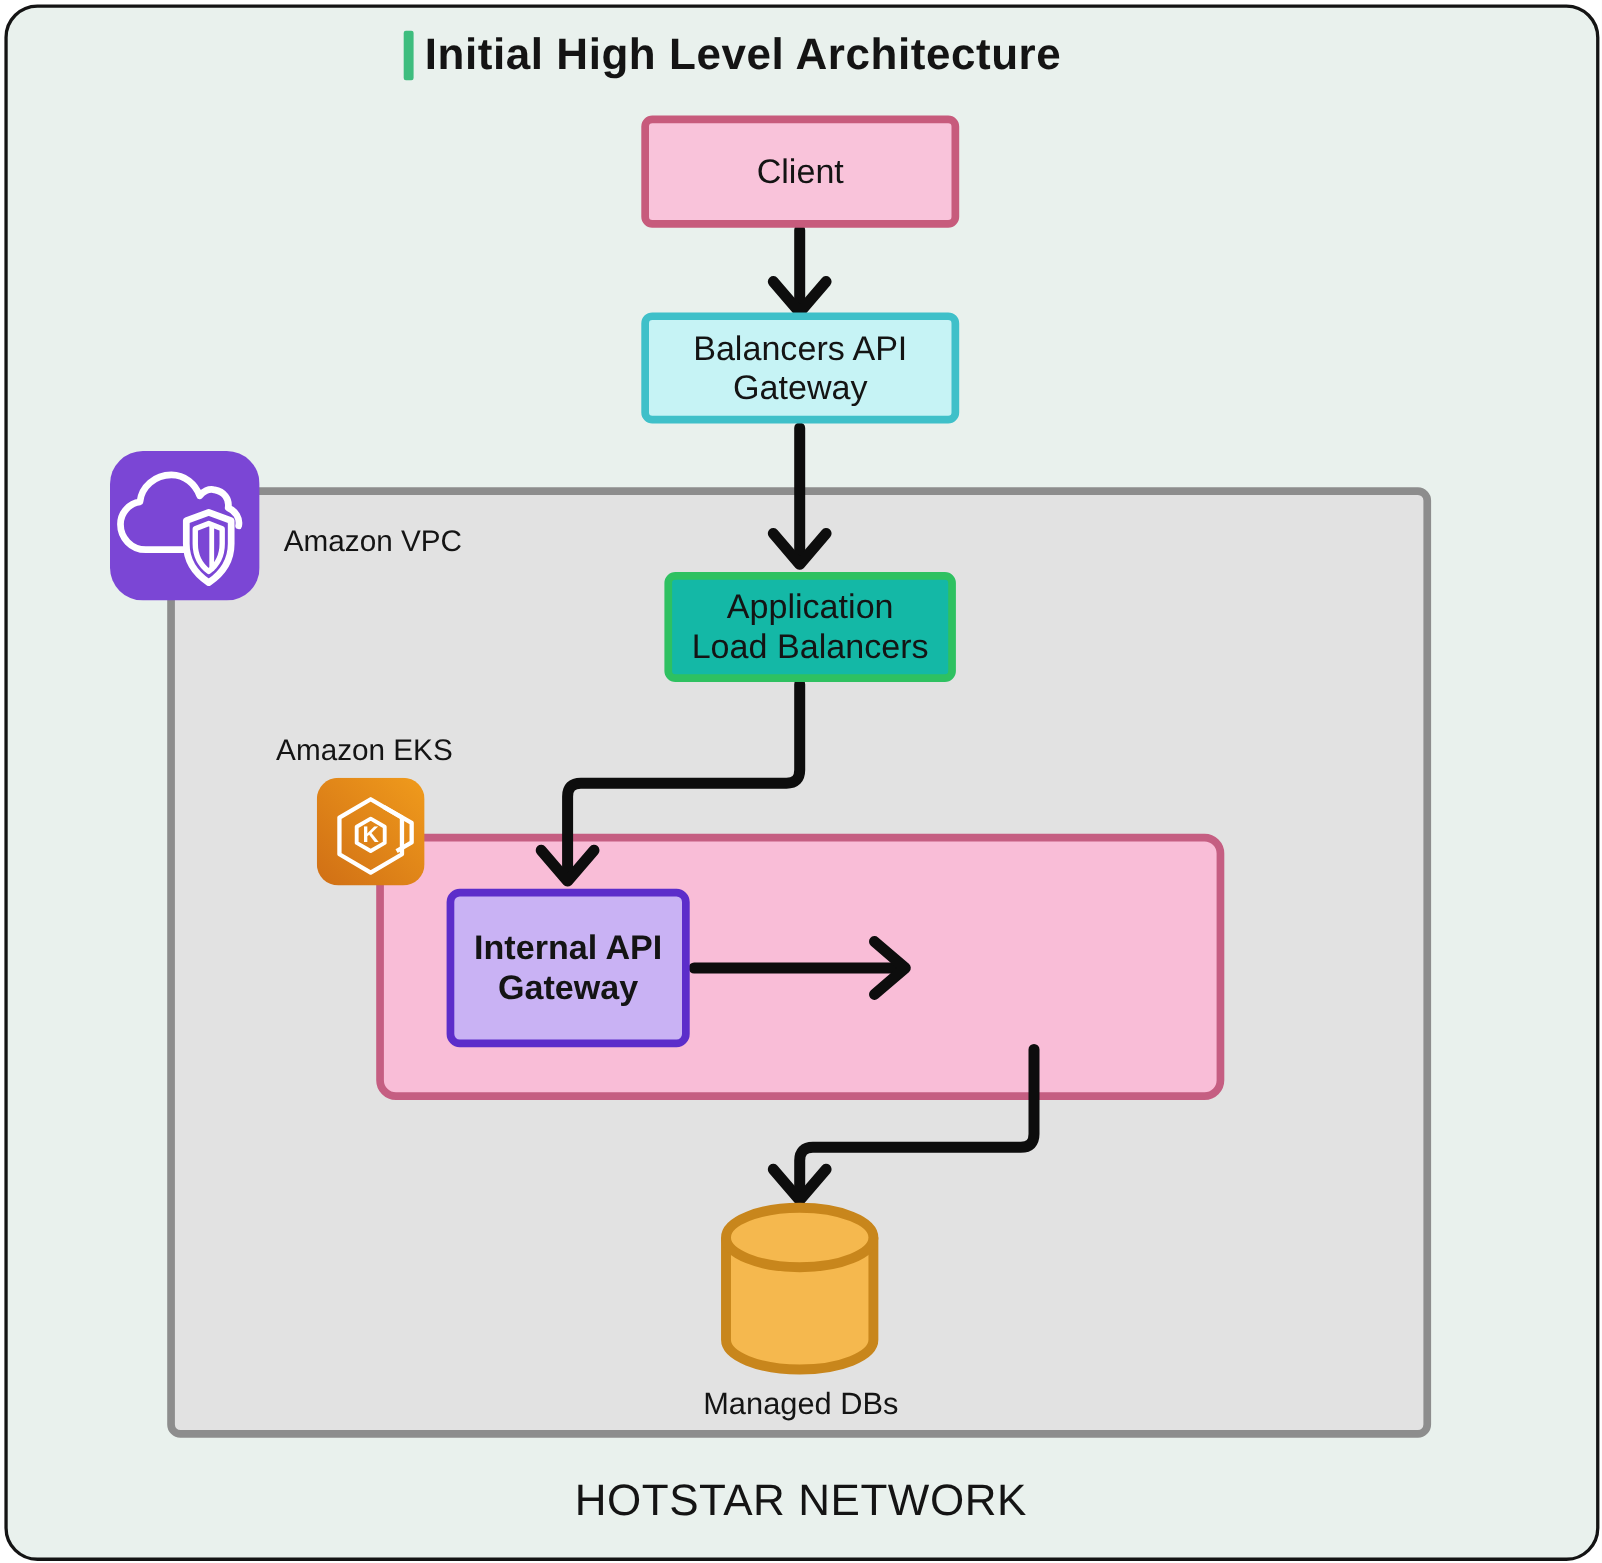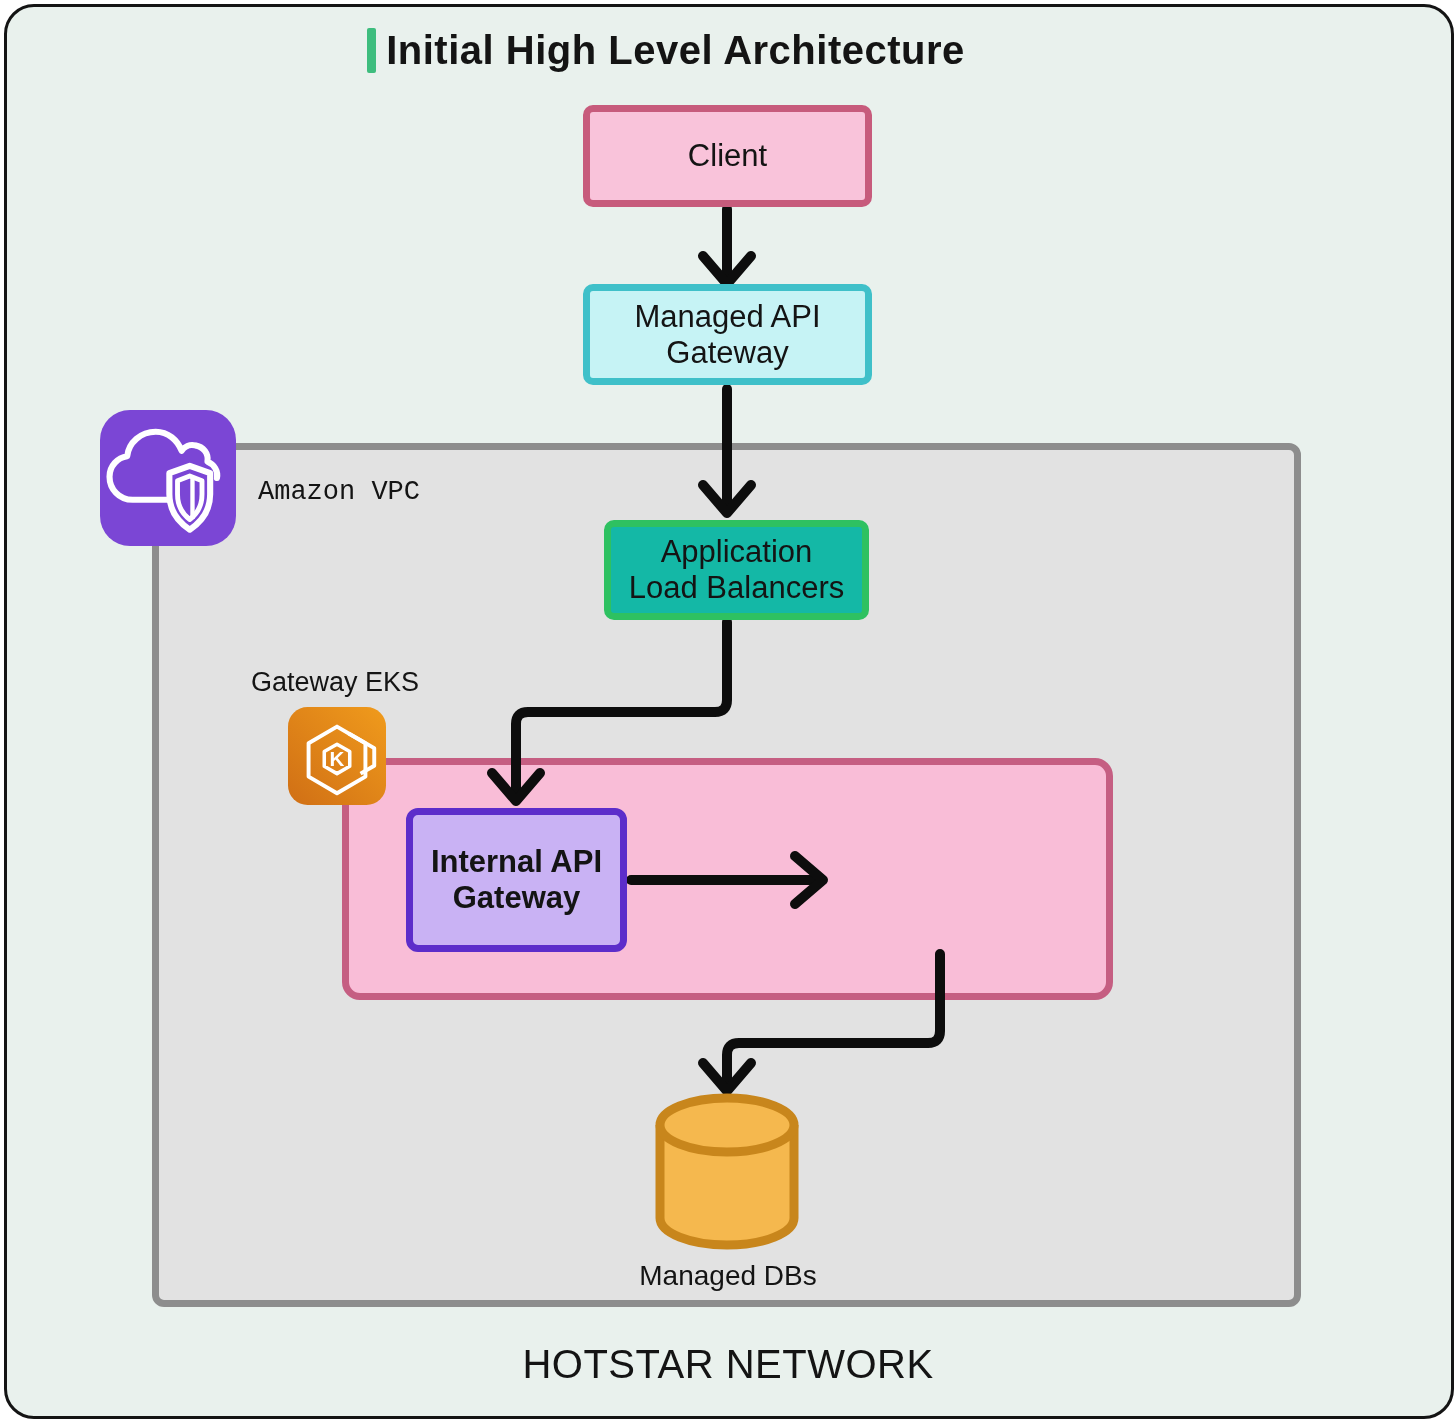--- a/index.html
+++ b/index.html
@@ -41,21 +41,21 @@
   .node-alb{left:604px;top:520px;width:265px;height:100px;
     background:#14b8a6;border:7px solid #2ec161;}
   .node-intapi{left:406px;top:808px;width:221px;height:144px;
     background:#c9b2f4;border:7px solid #5c2dca;border-radius:12px;font-weight:bold;}
   .node-services{left:827px;top:807px;width:225px;height:145px;
     background:#c9b2f4;border:7px solid #5c2dca;border-radius:12px;}
 
   .ctx-label{
     position:absolute;font-size:27px;font-weight:400;z-index:5;white-space:nowrap;
   }
-  .lbl-vpc{left:258px;top:477px;font-family:Liberation Mono, monospace;}
+  .lbl-vpc{left:258px;top:477px;}
   .lbl-eks{left:251px;top:667px;}
   .lbl-dbs{left:578px;top:1260px;width:300px;text-align:center;font-size:28px;z-index:5;}
 
   .icon-badge{position:absolute;z-index:6;}
   .vpc-icon{left:100px;top:410px;width:136px;height:136px;}
   .eks-icon{left:288px;top:707px;width:98px;height:98px;}
 
   .arrows{position:absolute;left:0;top:0;width:1456px;height:1421px;z-index:3;}
   .db-svg{position:absolute;left:650px;top:1088px;width:154px;height:166px;z-index:4;}
 
@@ -72,41 +72,41 @@
 
   <div class="title-wrap">
     <div class="title-bar"></div>
     <div class="title-text">Initial High Level Architecture</div>
   </div>
 
   <div class="vpc-box"></div>
   <div class="ctx-label lbl-vpc">Amazon VPC</div>
 
   <div class="eks-box"></div>
-  <div class="ctx-label lbl-eks">Gateway EKS</div>
+  <div class="ctx-label lbl-eks">Amazon EKS</div>
 
   <svg class="arrows" viewBox="0 0 1456 1421" fill="none" stroke="#0d0d0d" stroke-width="10" stroke-linecap="round" stroke-linejoin="round">
     <path d="M727,209 V280"></path>
     <path d="M703,256 L727,284 L751,256"></path>
     <path d="M727,389 V509"></path>
     <path d="M703,485 L727,513 L751,485"></path>
     <path d="M727,622 V700 Q727,712 715,712 H528 Q516,712 516,724 V797"></path>
     <path d="M492,773 L516,801 L540,773"></path>
     <path d="M631,880 H819"></path>
     <path d="M795,856 L823,880 L795,904"></path>
     <path d="M940,954 V1031 Q940,1043 928,1043 H739 Q727,1043 727,1055 V1087"></path>
     <path d="M703,1063 L727,1091 L751,1063"></path>
   </svg>
 
   <div class="node node-client">
     <span>Client</span>
   </div>
 
   <div class="node node-extapi">
-    <span>Managed API</span>
+    <span>Balancers API</span>
     <span>Gateway</span>
   </div>
 
   <div class="node node-alb">
     <span>Application</span>
     <span>Load Balancers</span>
   </div>
 
   <div class="node node-intapi">
     <span>Internal API</span>

